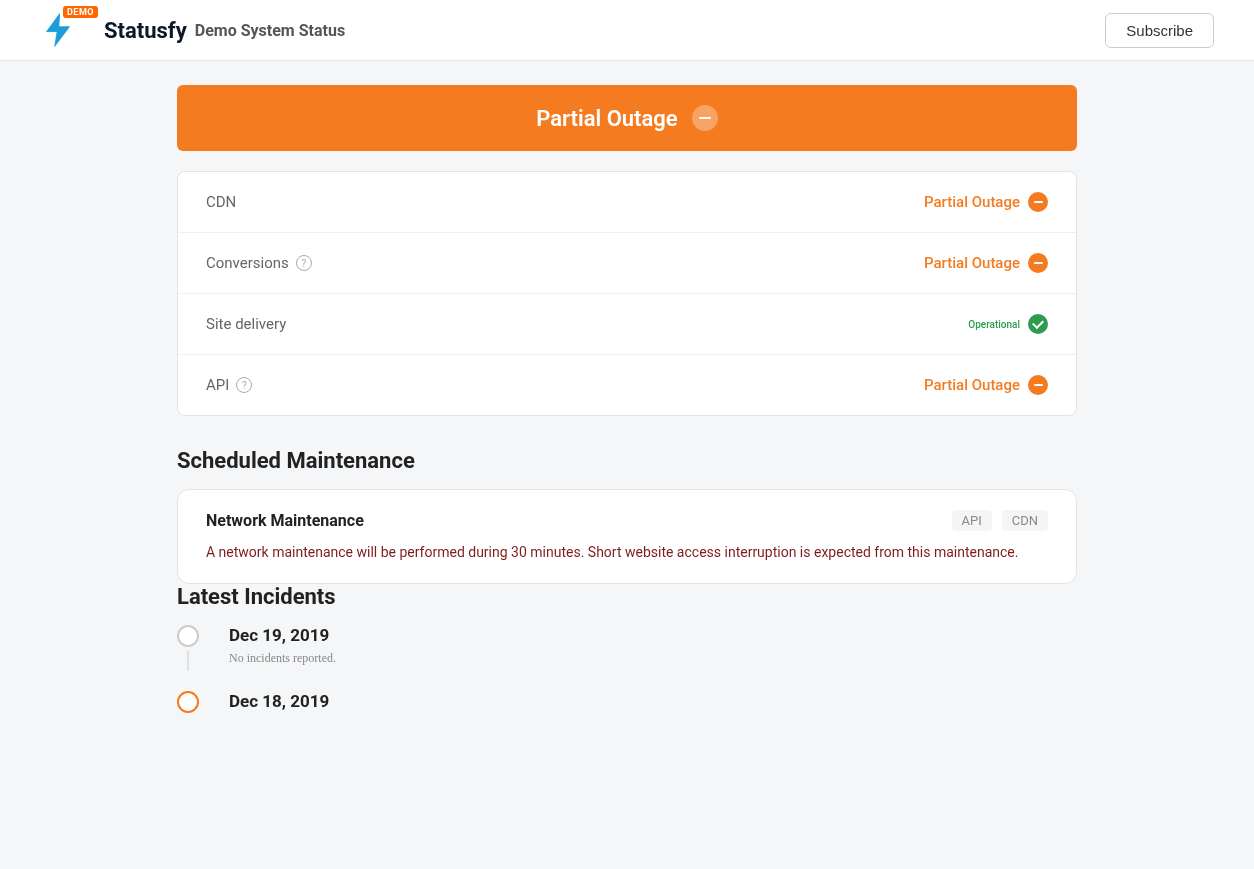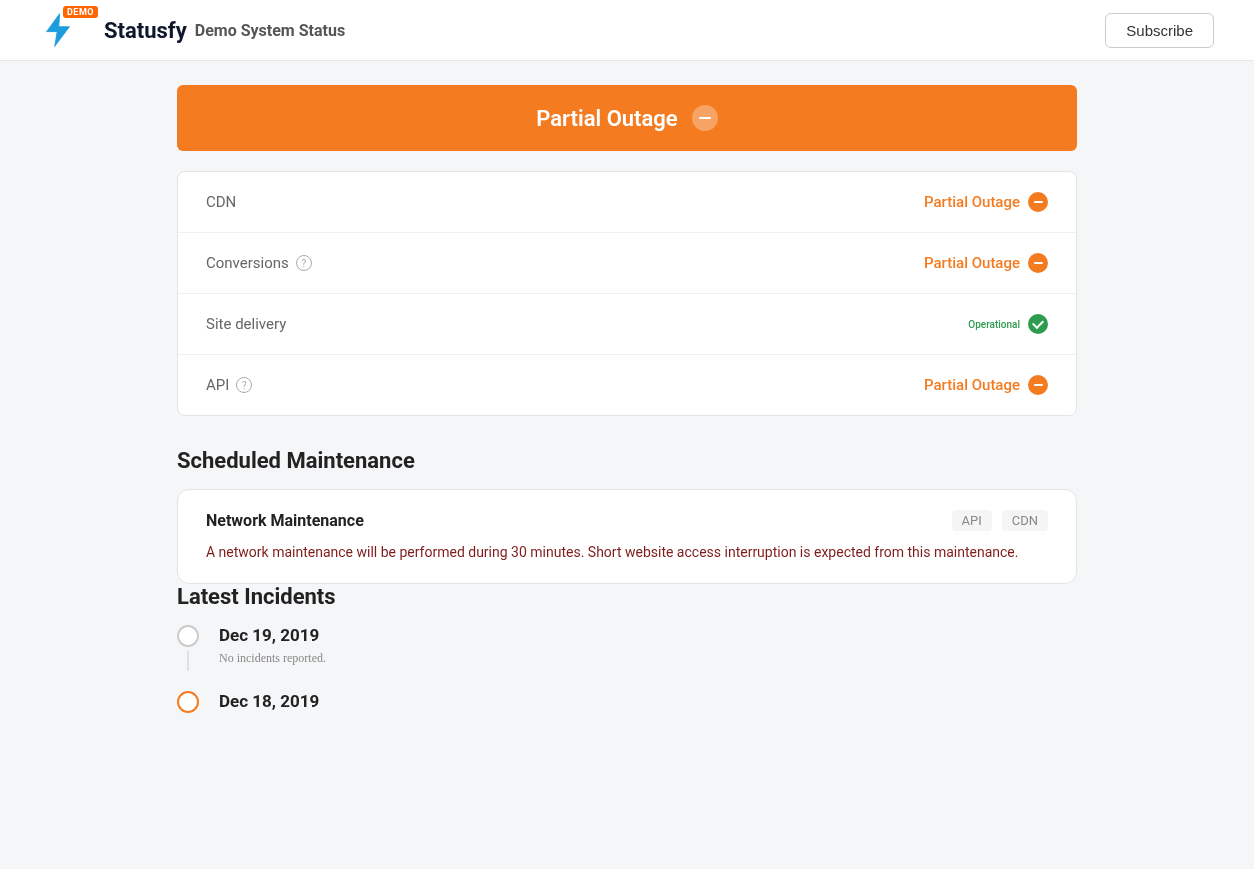--- a/index.html
+++ b/index.html
@@ -239,21 +239,21 @@
       color: #888;
       margin: 0 6px;
     }
     .maintenance-desc {
       font-size: 14px;
       color: #7f1d1d;
       line-height: 1.6;
     }
     .incident-item {
       display: flex;
-      gap: 20px;
+      gap: 30px;
       margin-bottom: 20px;
     }
     .incident-timeline {
       display: flex;
       flex-direction: column;
       align-items: center;
       flex-shrink: 0;
     }
     .timeline-dot {
       width: 22px;

